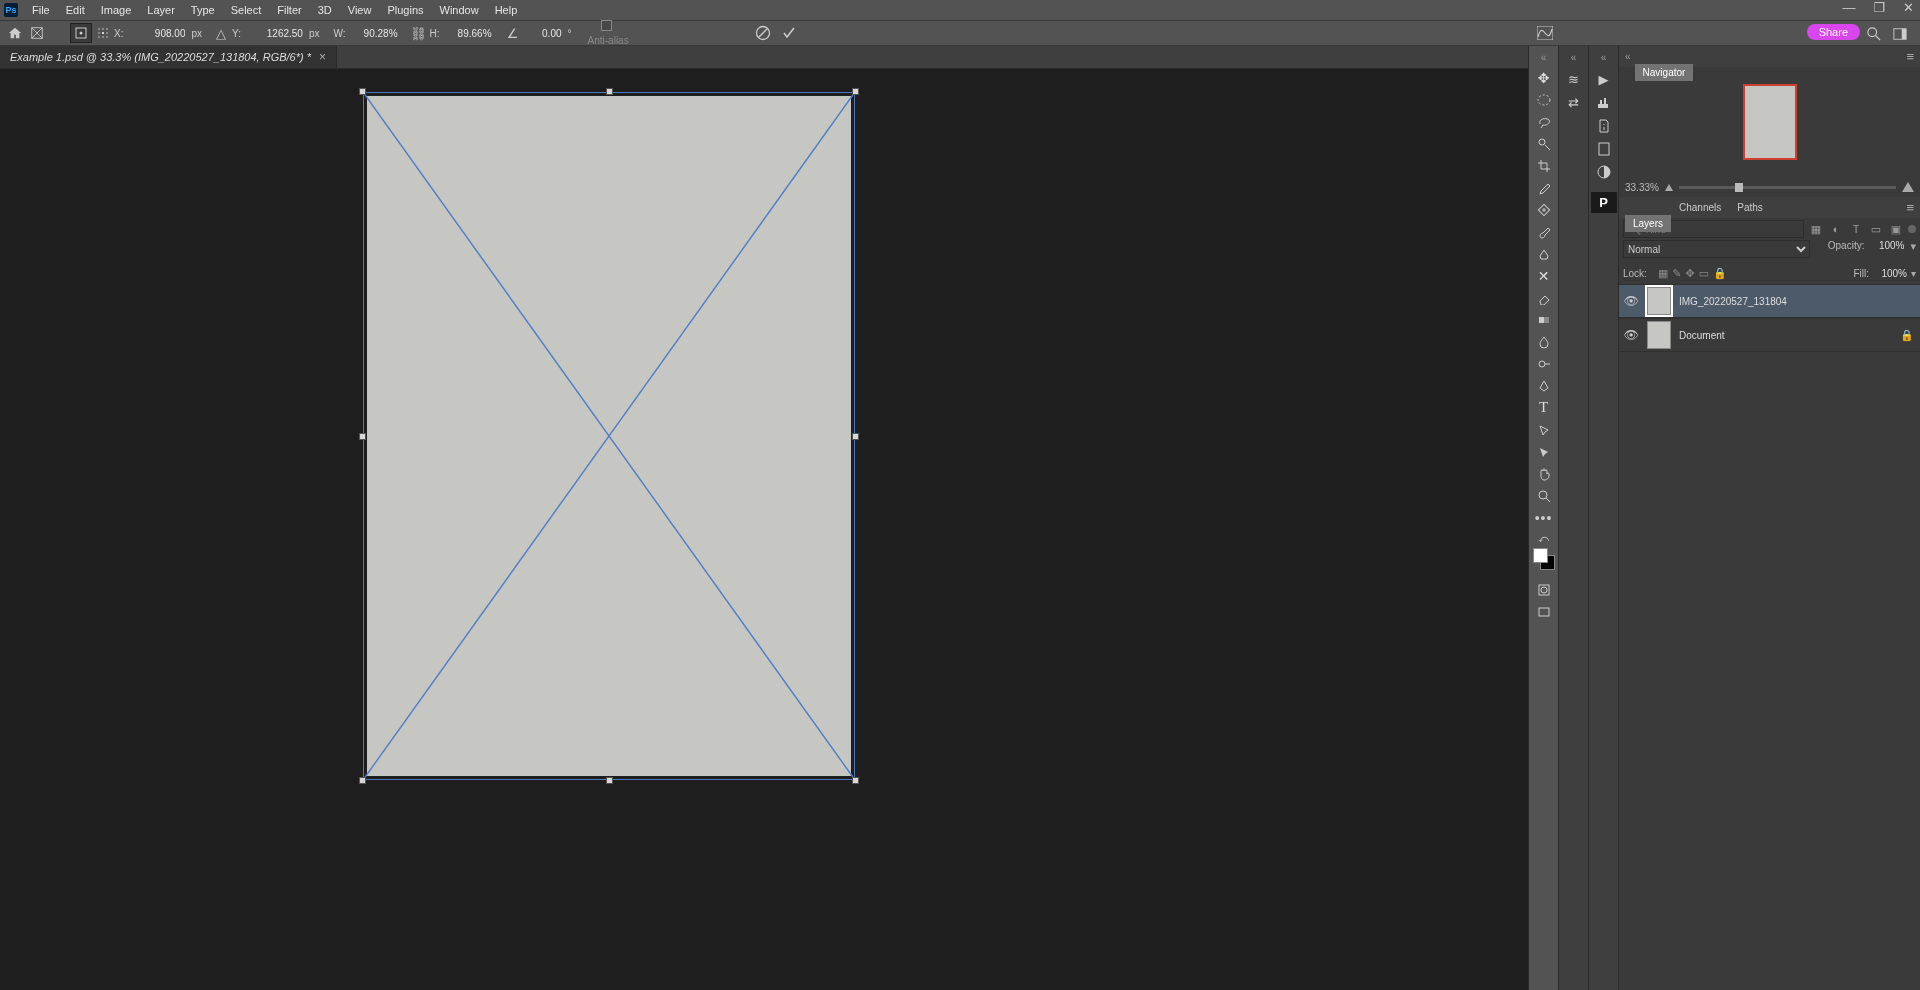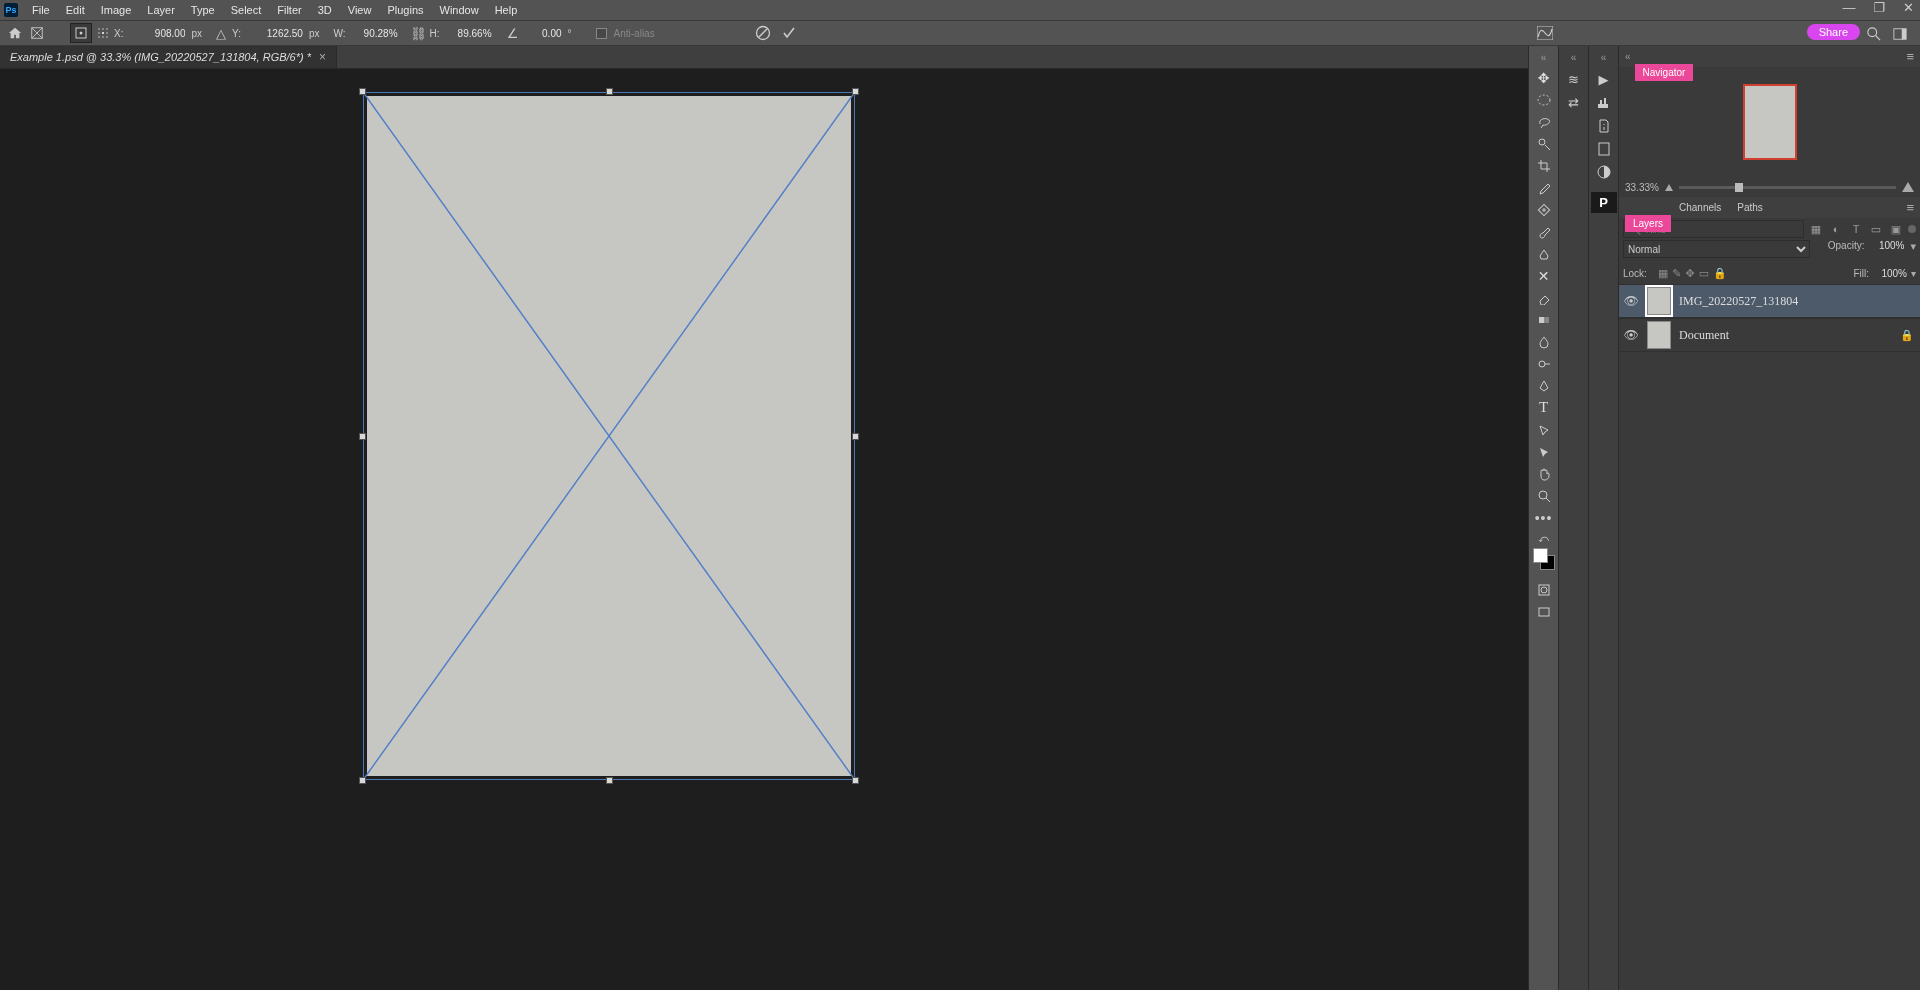--- a/index.html
+++ b/index.html
@@ -41,21 +41,21 @@
 .toolbar .chev { font-size:10px; color:#999; margin-bottom:3px; }
 .toolbar .tool { width:26px; height:21px; display:flex; align-items:center; justify-content:center; color:#ddd; font-size:14px; cursor:default; position:relative; }
 .toolbar .dots{color:#ccc;font-size:14px;letter-spacing:1px;}
 .toolbar .swap{margin-top:4px;font-size:10px;color:#ccc;}
 .toolbar .swatch{width:22px;height:22px;position:relative;margin-top:2px;}
 .toolbar .swatch .fg{position:absolute;left:0;top:0;width:15px;height:15px;background:#fff;border:1px solid #888;z-index:2;}
 .toolbar .swatch .bg{position:absolute;right:0;bottom:0;width:15px;height:15px;background:#000;border:1px solid #888;z-index:1;}
 .panels { flex:1; background:#535353; border-left:1px solid #2a2a2a; display:flex; flex-direction:column; }
 .panel-head { height:21px; background:#3f3f3f; display:flex; align-items:center; padding:0 6px; position:relative; }
 .panel-head .tab { padding:3px 8px; font-size:10px; color:#ccc; cursor:default; }
-.panel-head .tab.active { background:#ec4899; color:#fff;margin-top:32px; }
+.panel-head .tab.active { background:#737373; color:#fff;margin-top:32px; }
 .panel-head .menu { position:absolute; right:6px; color:#aaa; font-size:13px; }
 .panel-head .chev { font-size:10px; color:#999; margin-right:4px; }
 .nav-body { height:110px; background:#3a3a3a; display:flex; align-items:center; justify-content:center; }
 .nav-thumb { width:54px; height:76px; background:#c6c6c3; border:2px solid #d04030; }
 .nav-zoom { height:20px; background:#3a3a3a; display:flex; align-items:center; padding:0 6px; gap:6px; font-size:10px; color:#bbb; }
 .nav-zoom .slider { flex:1; height:3px; background:#5a5a5a; position:relative; }
 .nav-zoom .slider .knob { position:absolute; left:26%; top:-3px; width:8px; height:9px; background:#bbb; }
 .nav-zoom .tri { width:0;height:0;border-style:solid; }
 .nav-zoom .tri.small{border-width:0 4px 7px 4px;border-color:transparent transparent #aaa transparent;}
 .nav-zoom .tri.big{border-width:0 6px 10px 6px;border-color:transparent transparent #aaa transparent;}
@@ -71,21 +71,21 @@
 .layers-row2 .pct { width:34px; font-size:10px; color:#ddd; text-align:right; background:#3a3a3a;border:none; }
 .layers-row3 { height:22px; display:flex; align-items:center; padding:0 4px; gap:11px; font-size:10px; color:#bbb; }
 .layers-row3 .lockicons { display:flex; gap:4px; color:#888; font-size:11px; }
 .layers-row3 .fill { margin-left:auto; display:flex; align-items:center; gap:4px; }
 .layers-row3 .pct { width:34px; font-size:10px; color:#ddd; text-align:right; background:#3a3a3a;border:none; }
 .layer { height:34px; display:flex; align-items:center; padding:0 4px; gap:8px; border-top:1px solid #303030; border-bottom:1px solid #303030; }
 .layer.sel { background:#4d5a6a; }
 .layer .eye { width:16px; color:#ccc; font-size:12px; text-align:center; }
 .layer .thumb { width:24px; height:28px; background:#c6c6c3; border:1px solid #888; }
 .layer.sel .thumb { outline:2px solid #fff; }
-.layer .name { font-size:12px; color:#ddd; flex:1;font-family:Liberation Serif, serif; }
+.layer .name { font-size:10px; color:#ddd; flex:1; }
 .layer .lock { color:#bbb; font-size:11px; margin-right:2px; }
 svg{display:block;}
 </style>
 </head>
 <body>
 
 <div class="menubar">
   <div class="logo">Ps</div>
   <div class="mitem">File</div>
   <div class="mitem">Edit</div>
@@ -158,21 +158,21 @@
     </div>
   <div class="seg">
     <span class="lbl">H:</span>
     <input class="val" style="width: 50px;" value="89.66%">
   </div>
   <div class="iconbtn">∠</div>
   <div class="seg">
     <input class="val" style="width: 40px;" value="0.00">
     <span class="unit">°</span>
   </div>
-  <div class="seg" style="margin-left:16px;">
+  <div class="seg" style="margin-left:8px;flex-direction:column;">
     <div class="chk"></div>
     <span class="lbl" style="color:#888;">Anti-alias</span>
   </div>
   <div style="flex:1"></div>
   <div class="iconbtn" style="margin-right:360px;">
       <svg width="16" height="14" viewBox="0 0 16 14">
         <path d="M1 11 C3 3 5 3 8 7 C11 11 13 11 15 3" fill="none" stroke="#ccc" stroke-width="1.2"></path>
         <rect x="0" y="0" width="16" height="14" fill="none" stroke="#ccc"></rect>
       </svg>
     </div>

